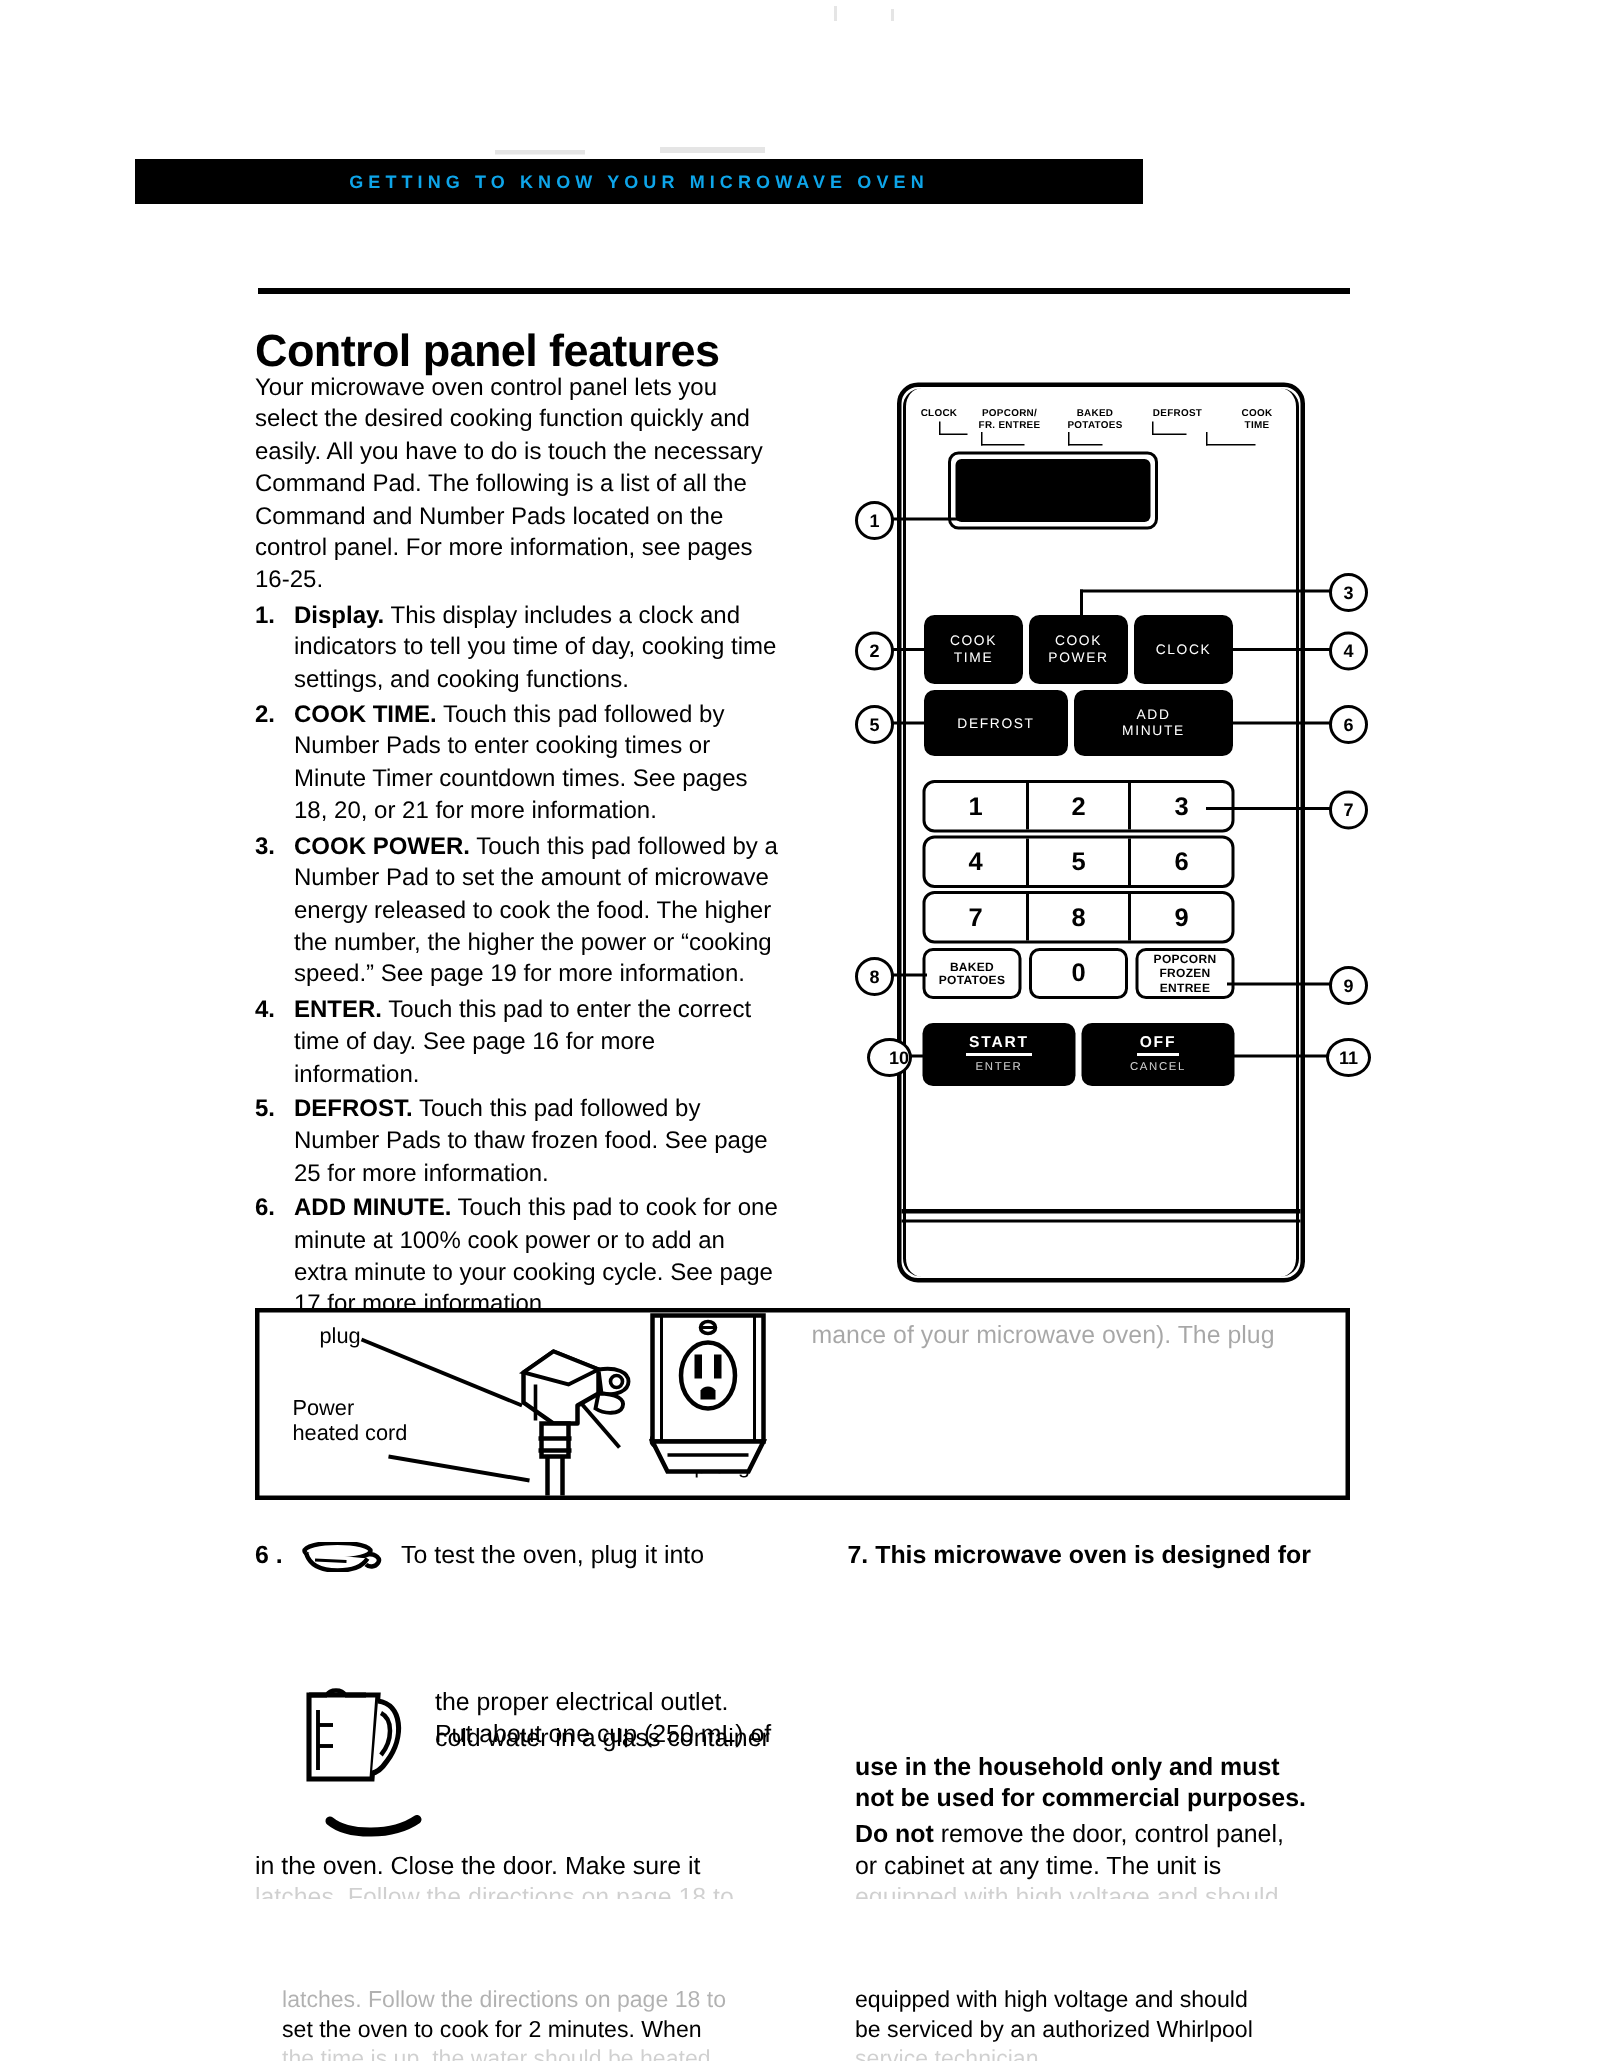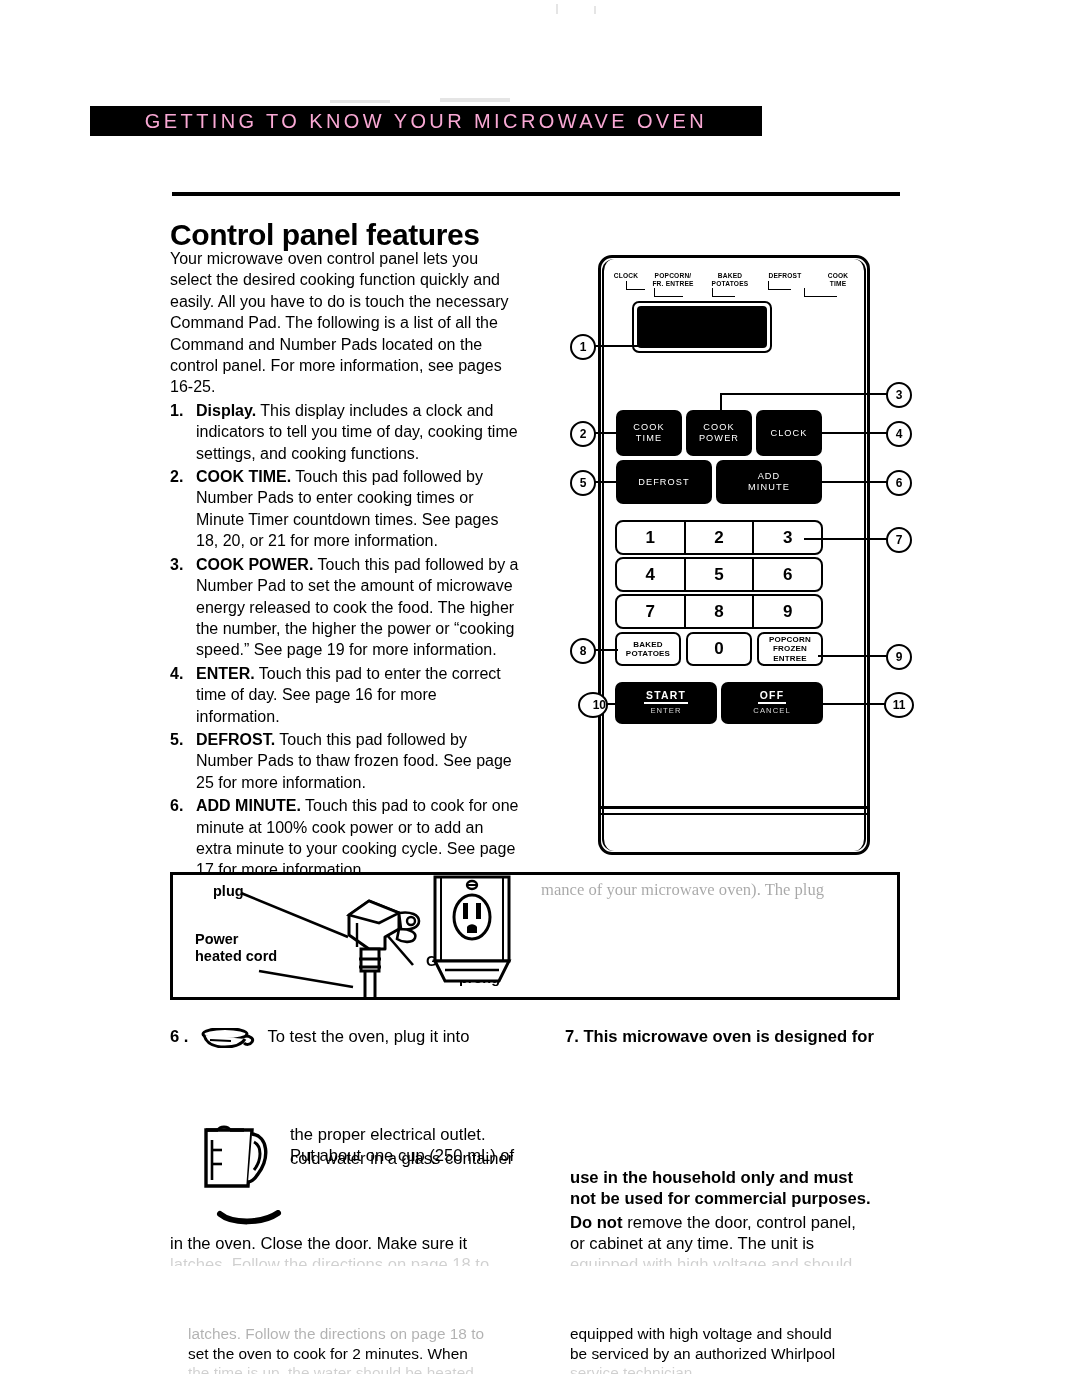--- a/index.html
+++ b/index.html
@@ -23,23 +23,23 @@
     left: 90px;
     top: 106px;
     width: 672px;
     height: 30px;
     background: #000000;
     display: flex;
     align-items: center;
     justify-content: center;
   }
   #section-header-bar .hdr-text {
-    color: #f9a8d4;
-    font-size: 20px;
-    font-weight: normal;
+    color: #0ea5e9;
+    font-size: 12px;
+    font-weight: bold;
     letter-spacing: 3.4px;
     white-space: nowrap;
   }
 
   
   .ghost {
     position: absolute;
     background: #000;
     opacity: 0.10;
   }
@@ -285,35 +285,34 @@
     width: 730px;
     height: 128px;
     background: #fff;
     border: 3px solid #000;
     box-sizing: border-box;
     z-index: 10;
   }
   .plug-label {
     position: absolute;
     font-size: 14.5px;
-    font-weight: bold;
+    font-weight: normal;
     line-height: 17px;
   }
   #plug-right-text {
     position: absolute;
     left: 368px;
     top: 4px;
     width: 350px;
     font-size: 16.6px;
     line-height: 21.4px;
   }
   #plug-right-text .faded {
     opacity: 0.34;
     display: block;
-    font-family: Liberation Serif, serif;
   }
 
   
   .botcol {
     position: absolute;
     font-size: 16.6px;
     line-height: 21.4px;
   }
   .bold { font-weight: bold; }
   .faint { opacity: 0.30; }

